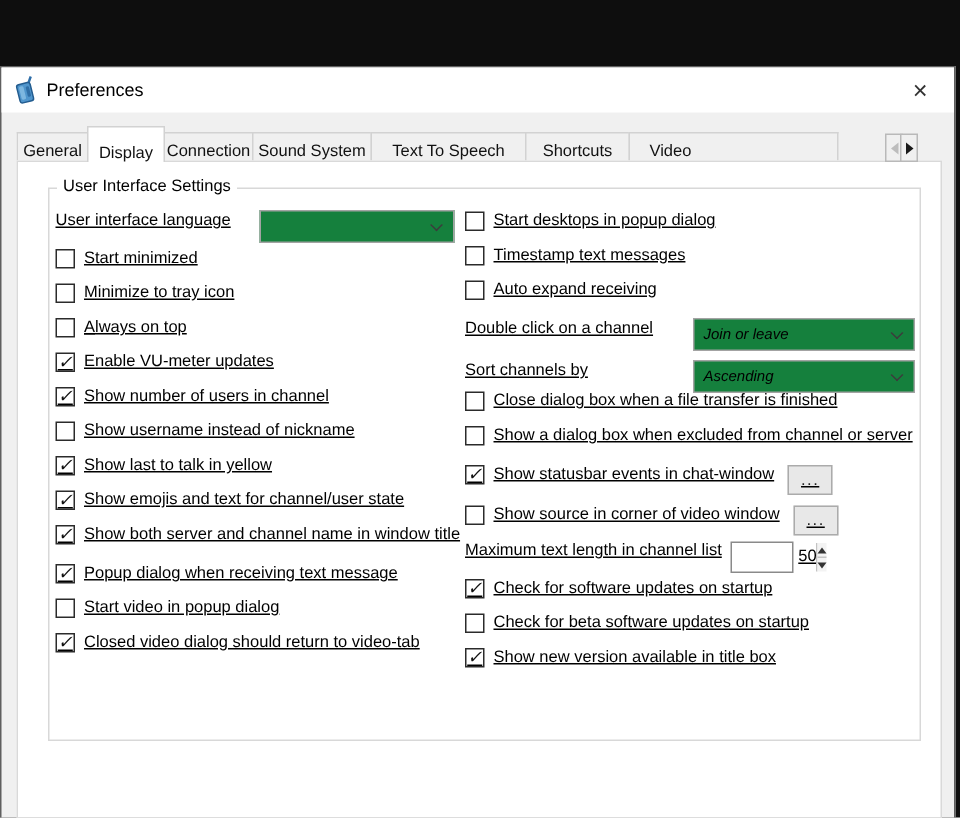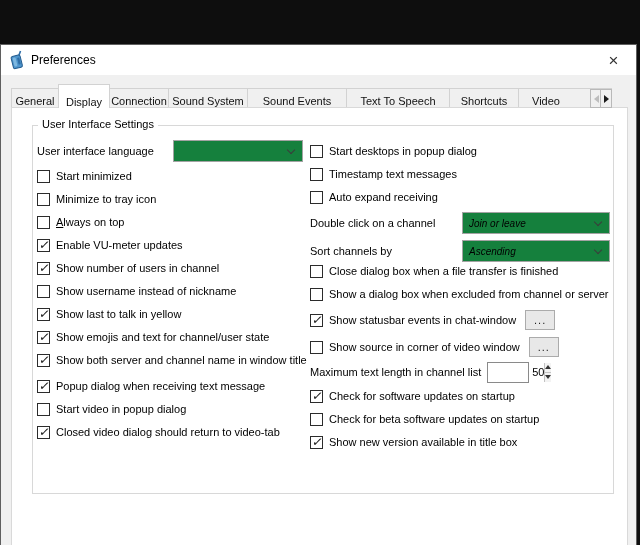--- a/index.html
+++ b/index.html
@@ -37,21 +37,21 @@
 
   
   .panel { position:absolute; left:10px; top:62px; width:617px; height:441px;
            background:#ffffff; border:1px solid #d9d9d9; }
 
   .groupbox { position:absolute; left:20px; top:17px; width:582px; height:369px;
               border:1px solid #d8d8d8; }
   .group-label { position:absolute; left:26px; top:10px; background:#ffffff; padding:0 4px;
                  font-size:11px; color:#000; }
 
-  .row { position:absolute; height:20px; display:flex; align-items:center; font-size:11px; color:#000; white-space:nowrap; }
+  .row { position:absolute; height:20px; display:flex; font-size:11px; color:#000; white-space:nowrap;text-decoration:underline; }
   .cb { width:13px; height:13px; background:#fff; border:1px solid #2b2b2b; flex:none;
         display:flex; align-items:center; justify-content:center; }
   .cb .mark { font-size:12px; line-height:1; color:#111; margin-top:-1px; }
   .cb-label { margin-left:6px; }
   .u { display:inline-block; }
   .u::first-letter { text-decoration:underline; }
 
   .combo { position:absolute; height:22px; background:#15803d; border:1px solid #a3a3a3;
            display:flex; align-items:center; padding:0 8px 0 6px; font-size:10px; color:#000;font-style:italic; }
   .combo .val { flex:1; }
@@ -107,23 +107,20 @@
       </div>
     <div class="tab tab-display active">
         <span>Display</span>
       </div>
     <div class="tab tab-connection">
         <span>Connection</span>
       </div>
     <div class="tab tab-sound-system">
         <span>Sound System</span>
       </div>
-    <div class="tab tab-sound-events">
-        <span>Sound Events</span>
-      </div>
     <div class="tab tab-tts">
         <span>Text To Speech</span>
       </div>
     <div class="tab tab-shortcuts">
         <span>Shortcuts</span>
       </div>
     <div class="tab tab-video">
         <span>Video</span>
       </div>
   </div>

